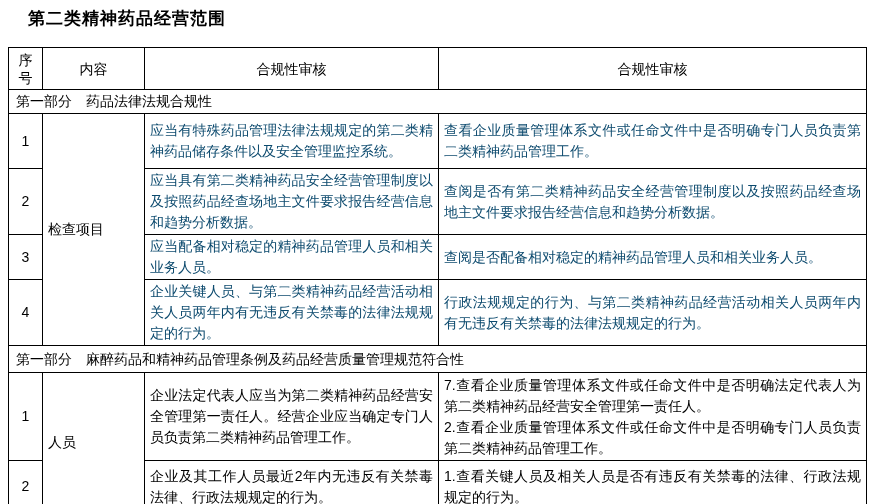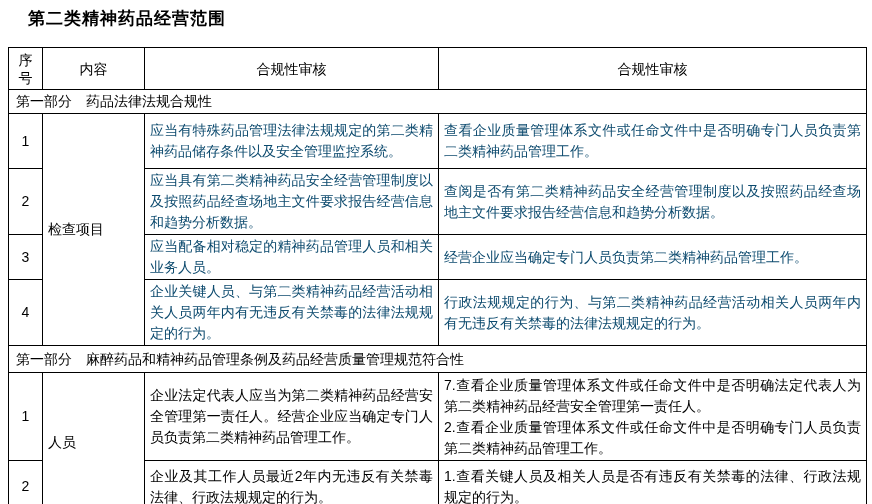--- a/index.html
+++ b/index.html
@@ -105,21 +105,21 @@
 
     <tr class="r2">
       <td class="num">2</td>
       <td class="body-cell sec1-ink">应当具有第二类精神药品安全经营管理制度以及按照药品经查场地主文件要求报告经营信息和趋势分析数据。</td>
       <td class="body-cell sec1-ink">查阅是否有第二类精神药品安全经营管理制度以及按照药品经查场地主文件要求报告经营信息和趋势分析数据。</td>
     </tr>
 
     <tr class="r3">
       <td class="num">3</td>
       <td class="body-cell sec1-ink">应当配备相对稳定的精神药品管理人员和相关业务人员。</td>
-      <td class="body-cell sec1-ink">经营企业应当确定专门人员负责第二类精神药品管理工作。</td>
+      <td class="body-cell sec1-ink">查阅是否配备相对稳定的精神药品管理人员和相关业务人员。</td>
     </tr>
 
     <tr class="r4">
       <td class="num">4</td>
       <td class="body-cell sec1-ink">企业关键人员、与第二类精神药品经营活动相关人员两年内有无违反有关禁毒的法律法规规定的行为。</td>
       <td class="body-cell sec1-ink">行政法规规定的行为、与第二类精神药品经营活动相关人员两年内有无违反有关禁毒的法律法规规定的行为。</td>
     </tr>
 
     <tr class="r-sec2">
       <td class="section" colspan="4">第一部分　麻醉药品和精神药品管理条例及药品经营质量管理规范符合性</td>

